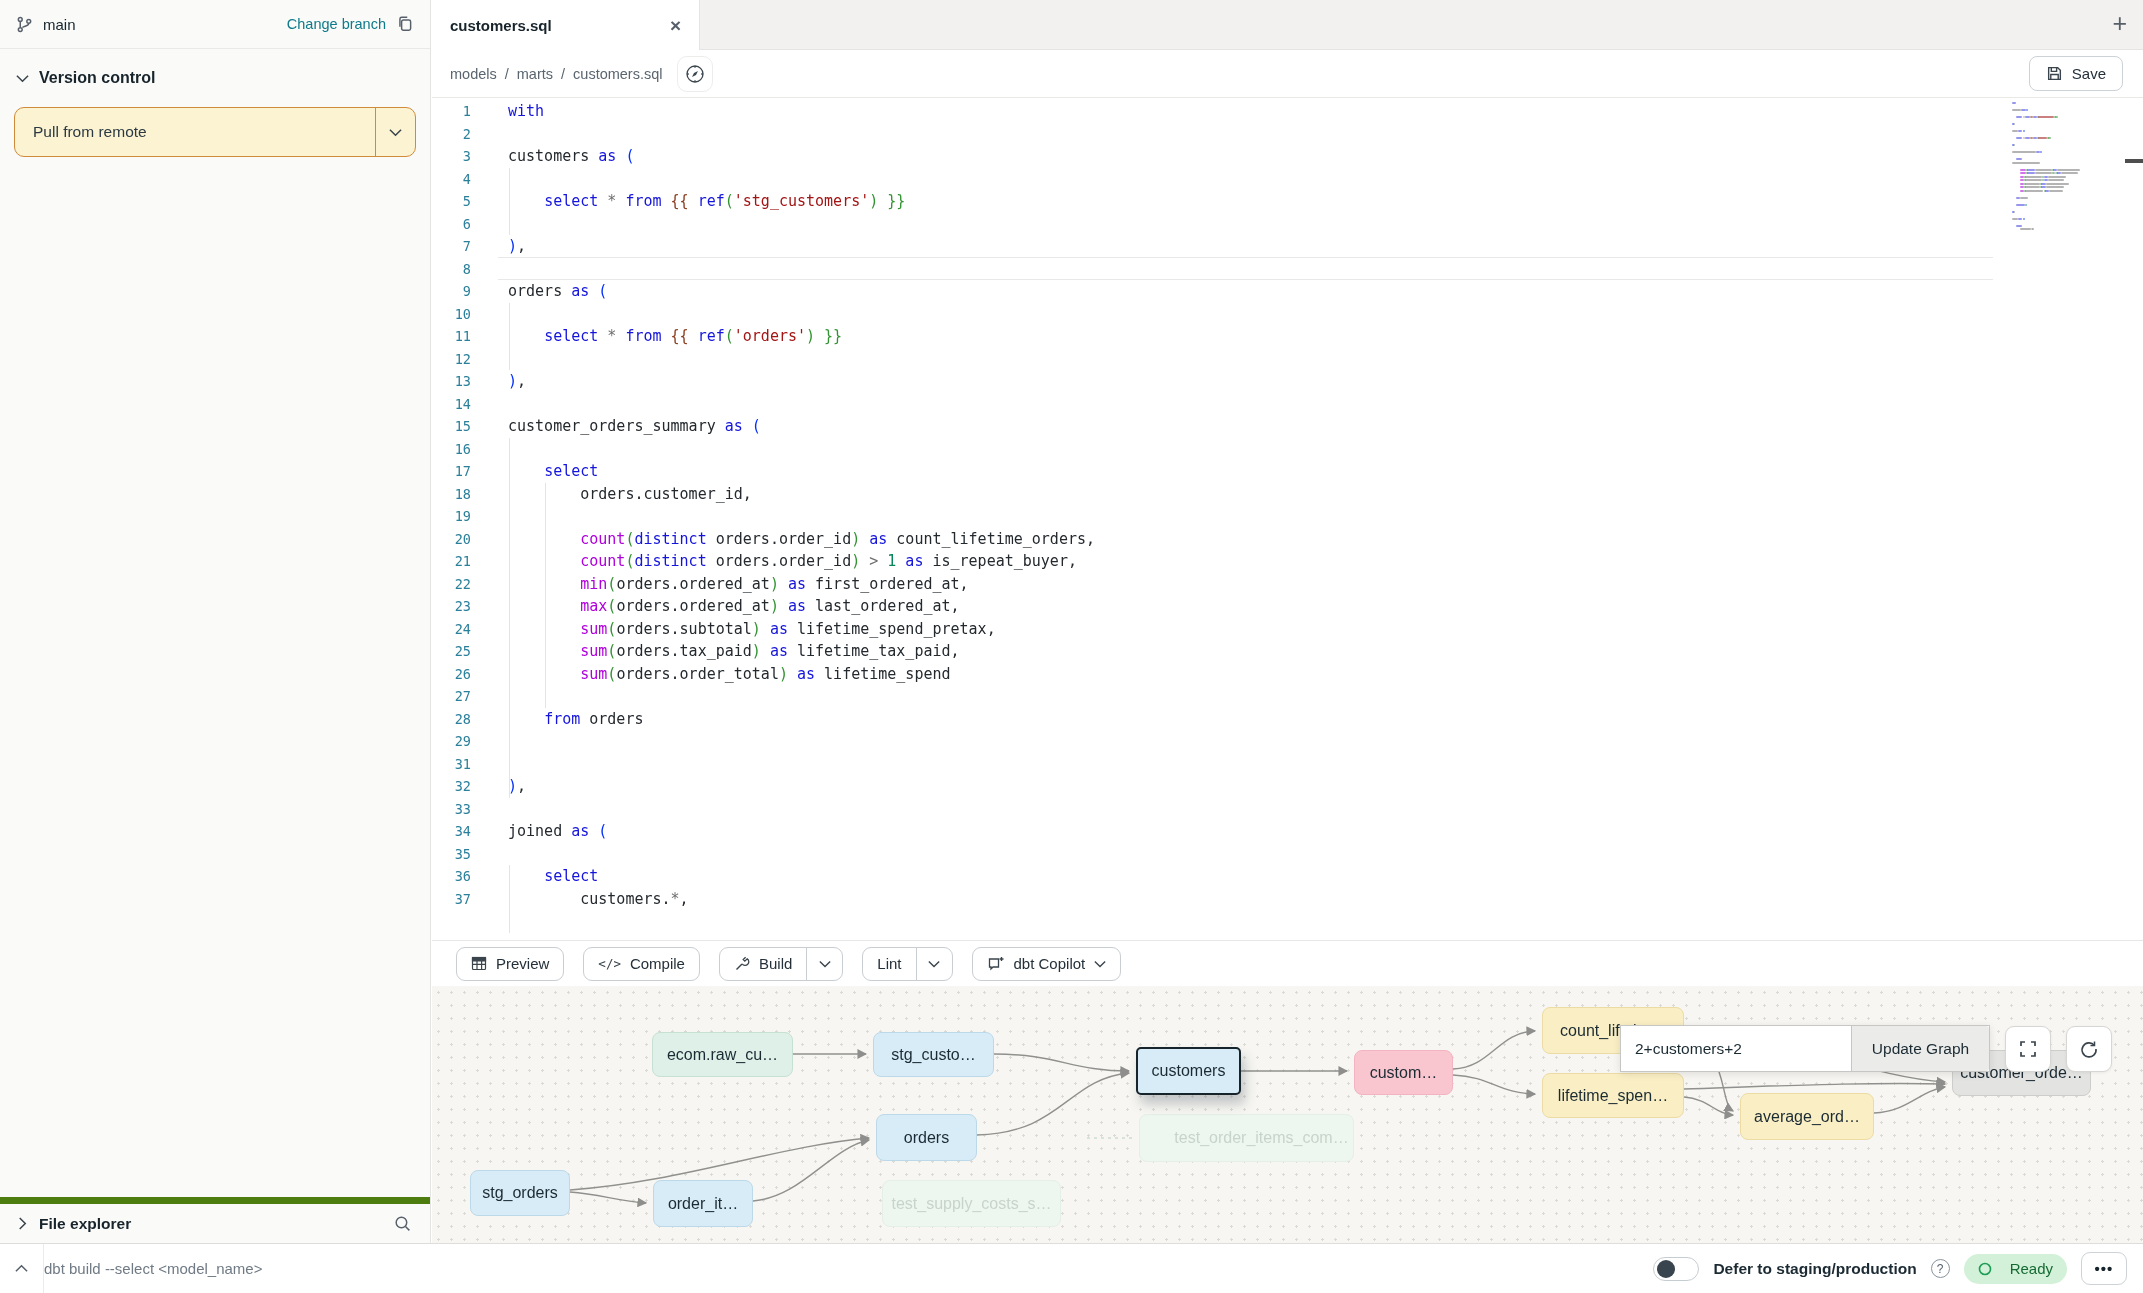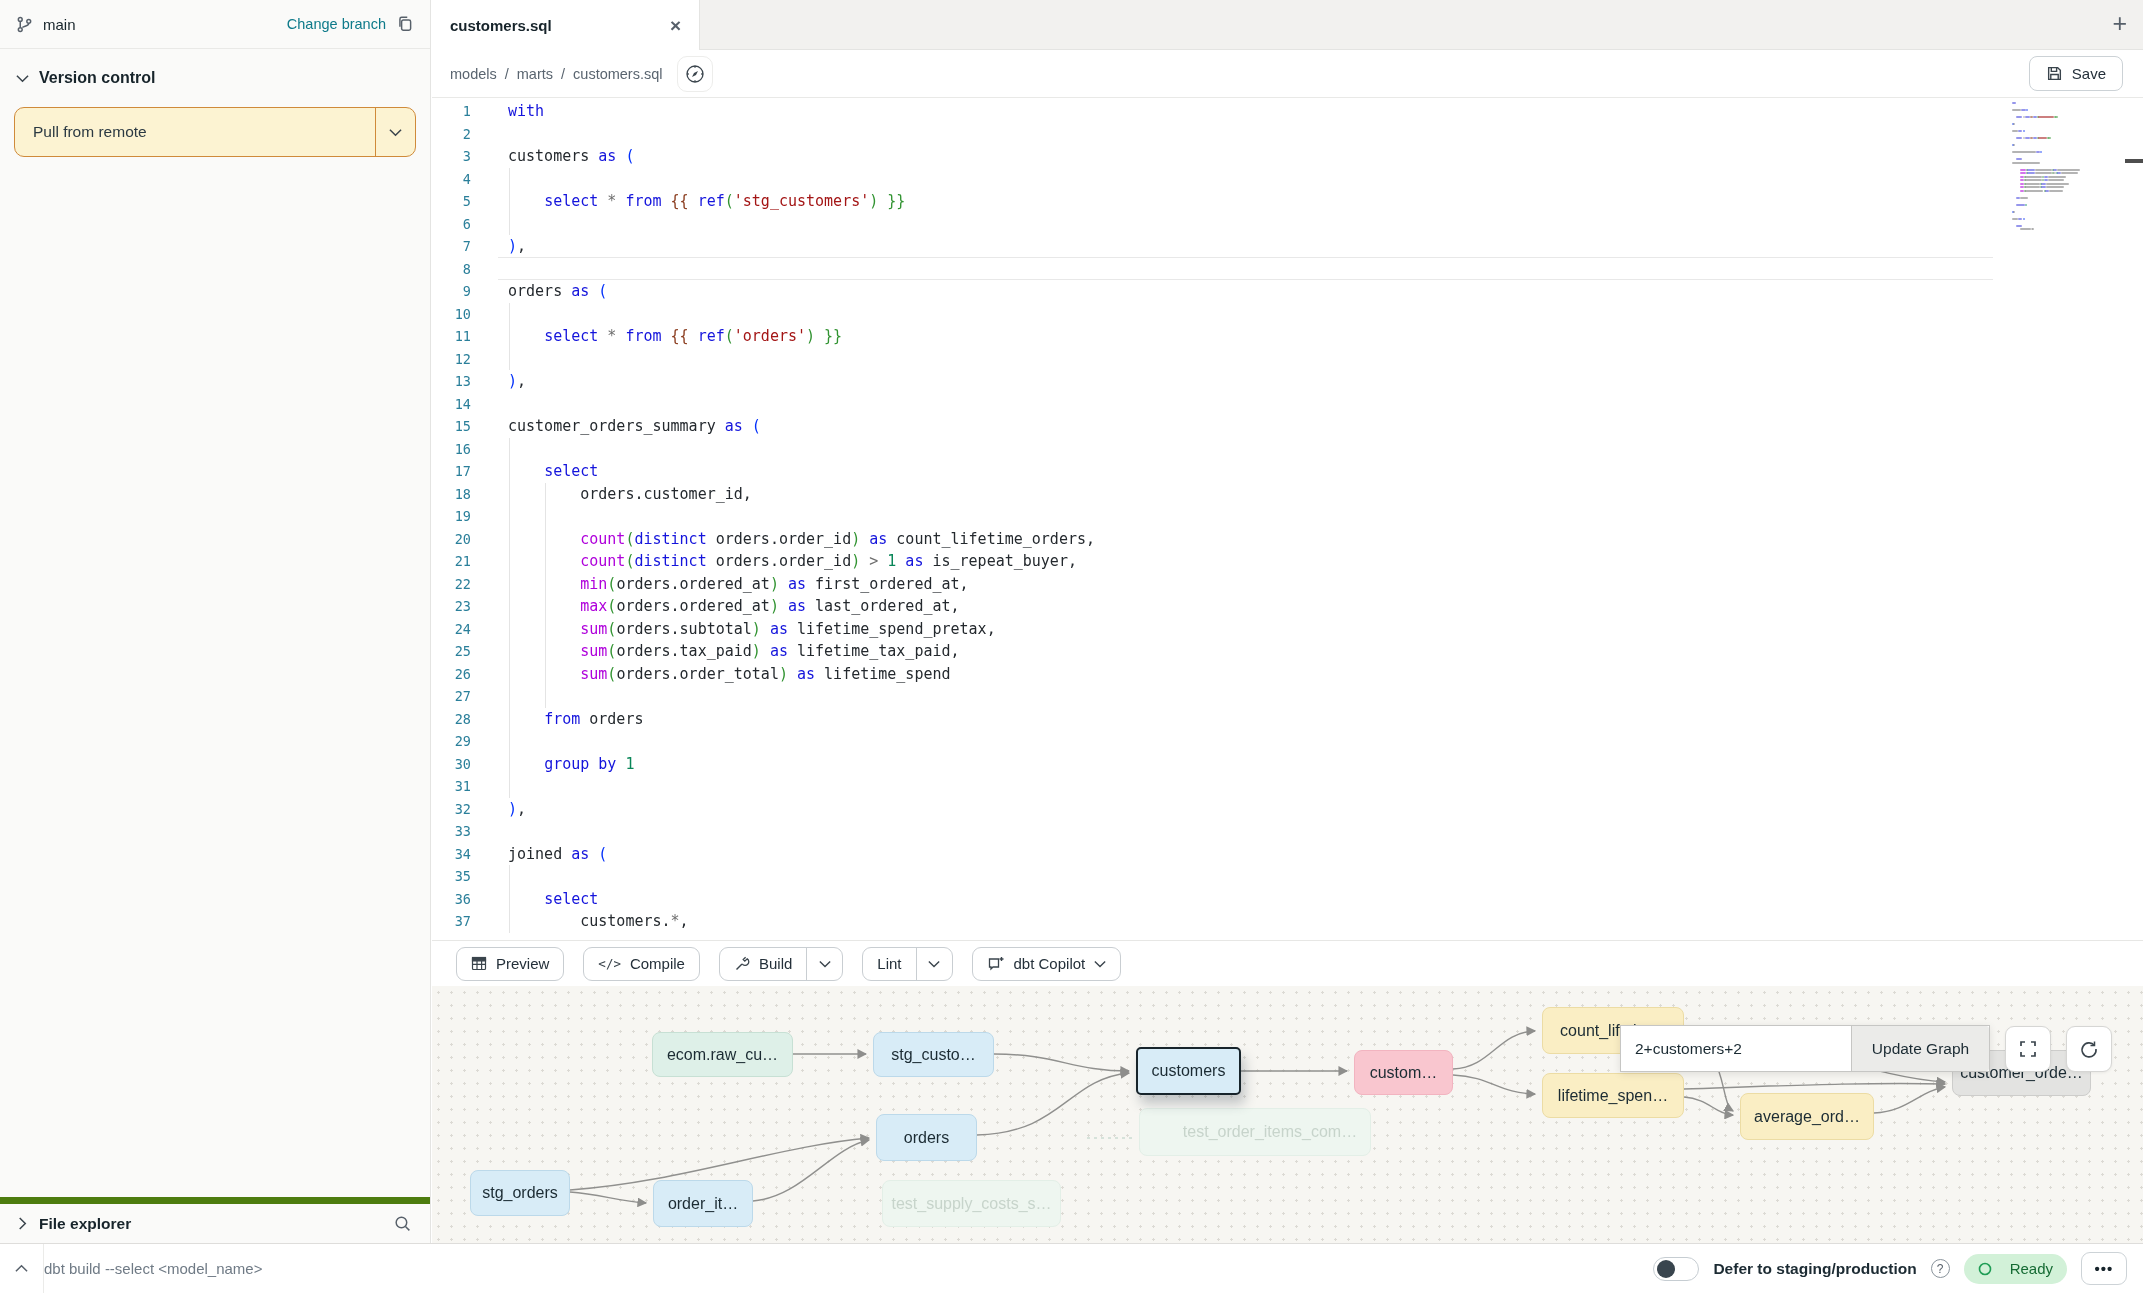--- a/index.html
+++ b/index.html
@@ -284,24 +284,20 @@
           <span class="ln">27</span>
           <span class="ct"></span>
         </div>
         <div class="cl">
           <span class="ln">28</span>
           <span class="ct"><span class="tk-ws">    </span><span class="tk-kw">from</span><span class="tk-id"> orders</span></span>
         </div>
         <div class="cl">
           <span class="ln">29</span>
           <span class="ct"></span>
-        </div>
-        <div class="cl">
-          <span class="ln">30</span>
-          <span class="ct"><span class="tk-ws">    </span><span class="tk-kw">group by</span><span class="tk-num"> 1</span></span>
         </div>
         <div class="cl">
           <span class="ln">31</span>
           <span class="ct"></span>
         </div>
         <div class="cl">
           <span class="ln">32</span>
           <span class="ct"><span class="tk-p1">)</span><span class="tk-id">,</span></span>
         </div>
         <div class="cl">
@@ -532,21 +528,21 @@
         </div>
         <div class="lnode k-yellow" style="left: 1110px; top: 87px; width: 142px; height: 45px;">
           <span>lifetime_spen…</span>
         </div>
         <div class="lnode k-yellow" style="left: 1308px; top: 107px; width: 134px; height: 47px;">
           <span>average_ord…</span>
         </div>
         <div class="lnode k-gray" style="left: 1520px; top: 64px; width: 139px; height: 46px;">
           <span>customer_orde…</span>
         </div>
-        <div class="lnode k-faded" style="left: 707px; top: 122px; width: 232px; height: 48px; padding-left: 30px;">
+        <div class="lnode k-faded" style="left: 707px; top: 128px; width: 215px; height: 48px; padding-left: 30px;">
           <span>test_order_items_com…</span>
         </div>
         <div class="lnode k-blue" style="left: 444px; top: 128px; width: 101px; height: 47px;">
           <span>orders</span>
         </div>
         <div class="lnode k-faded" style="left: 450px; top: 194px; width: 179px; height: 47px;">
           <span>test_supply_costs_s…</span>
         </div>
         <div class="lnode k-blue" style="left: 221px; top: 194px; width: 100px; height: 47px;">
           <span>order_it…</span>

